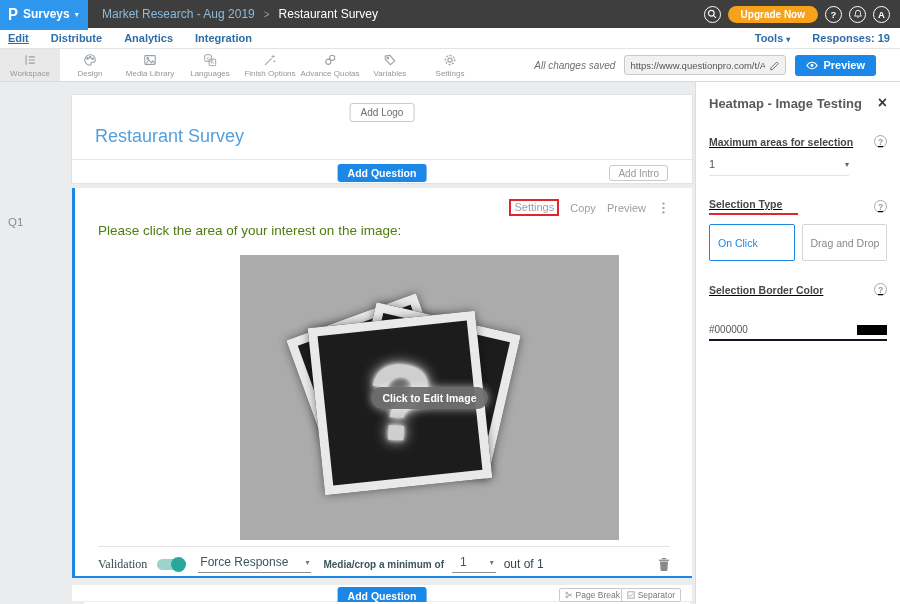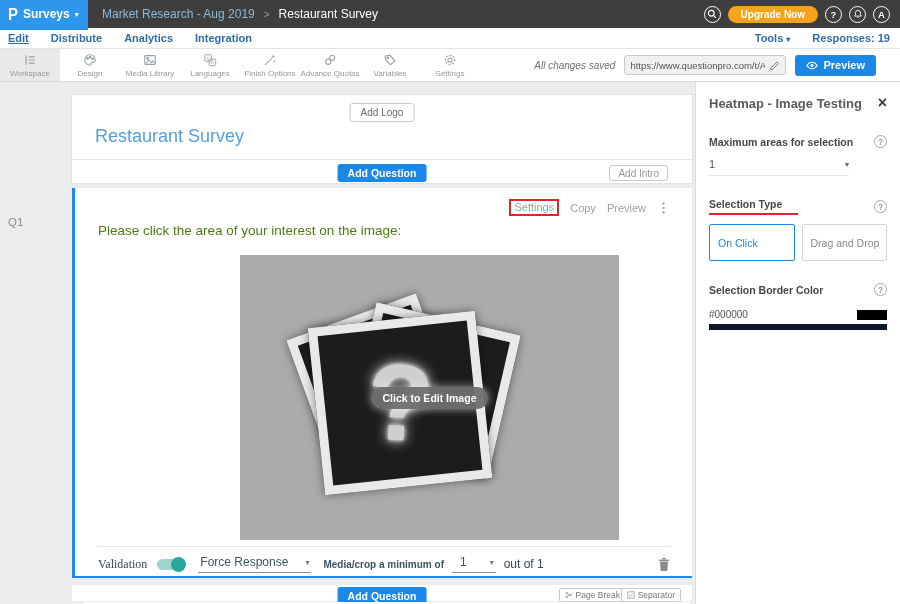--- a/index.html
+++ b/index.html
@@ -85,35 +85,35 @@
   .add-question-bottom { position:absolute; top:2px; left:50%; transform:translateX(-50%); }
   .mini-btn { position:absolute; top:3px; height:14px; background:#fff; border:1px solid #c9c9c9; border-radius:2px; font-size:8.5px; color:#777; display:flex; align-items:center; gap:3px; padding:0 5px; cursor:pointer; }
   .page-break-btn { right:66px; }
   .separator-btn { right:11px; }
   .bottom-sliver { position:absolute; left:84px; top:602px; width:606px; height:2px; background:#fff; }
   
   .sidebar { position:absolute; right:0; top:82px; width:205px; height:522px; background:#fff; border-left:1px solid #dcdcdc; padding:0 13px; }
   .sb-title-row { margin-top:13px; display:flex; justify-content:space-between; align-items:center; }
   .sb-title { font-size:13px; color:#5a5a5a; font-weight:bold; }
   .sb-close { font-size:16px; color:#3a3a3a; font-weight:bold; cursor:pointer; line-height:1; }
-  .sb-label-row { display:flex; justify-content:space-between; align-items:center; }
+  .sb-label-row { display:flex; justify-content:space-between; align-items:center;text-decoration:underline; }
   .sb-label { font-size:10.5px; font-weight:bold; color:#474747; }
   .help-circle { width:13px; height:13px; border-radius:50%; border:1px solid #a8a8a8; color:#9a9a9a; font-size:8.5px; font-weight:bold; display:flex; align-items:center; justify-content:center; cursor:pointer; flex:0 0 auto; }
   .row-max { margin-top:24px; }
   .sb-select { margin-top:10px; display:flex; align-items:center; justify-content:space-between; border-bottom:1px solid #e3e3e3; padding-bottom:5px; width:140px; cursor:pointer; }
   .sb-select .sel-text { font-size:11px; color:#555; }
   .sb-select .caret { font-size:8px; color:#666; }
   .row-seltype { margin-top:22px; }
   .red-underline { border-bottom:2px solid #e0262d; padding:0 16px 3px 0; }
   .sel-buttons { display:flex; gap:7px; margin-top:9px; }
   .sel-btn { flex:1; height:37px; display:flex; align-items:center; padding-left:8px; border-radius:2px; font-size:10.5px; background:#fff; cursor:pointer; }
   .sel-btn.active { border:1px solid #1b87e6; color:#1b87e6; }
   .sel-btn.inactive { border:1px solid #d4d4d4; color:#888; }
   .row-color { margin-top:22px; }
-  .color-row { margin-top:13px; display:flex; align-items:center; justify-content:space-between; border-bottom:6px solid #0f172a; padding-bottom:4px; cursor:pointer; }
+  .color-row { margin-top:28px; display:flex; align-items:center; justify-content:space-between; border-bottom:2px solid #0f172a; padding-bottom:4px; cursor:pointer; }
   .color-val { font-size:10px; color:#555; }
   .swatch { width:30px; height:10px; background:#000; }
 </style>
 </head>
 <body>
 
 <div class="screen">
 
   <div class="topbar">
     <div class="brand">

